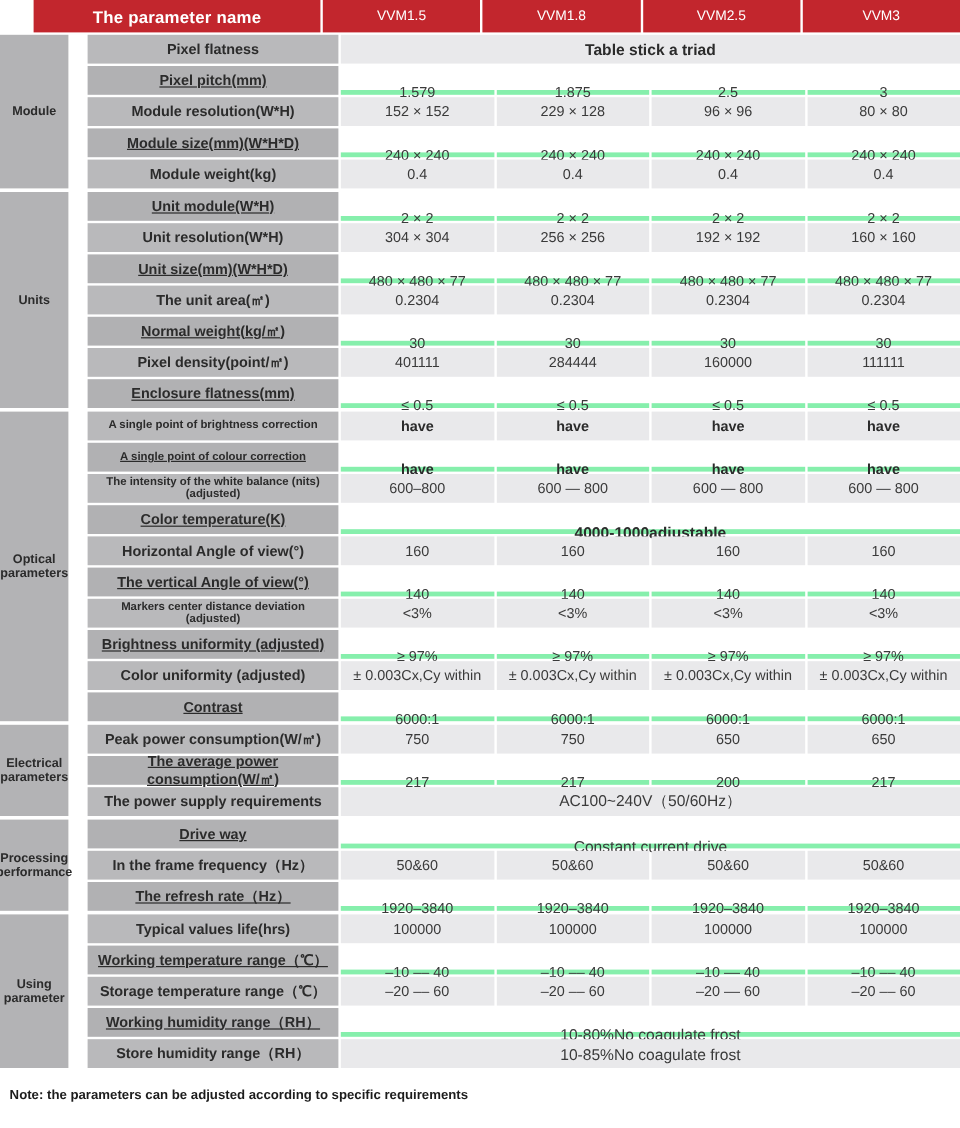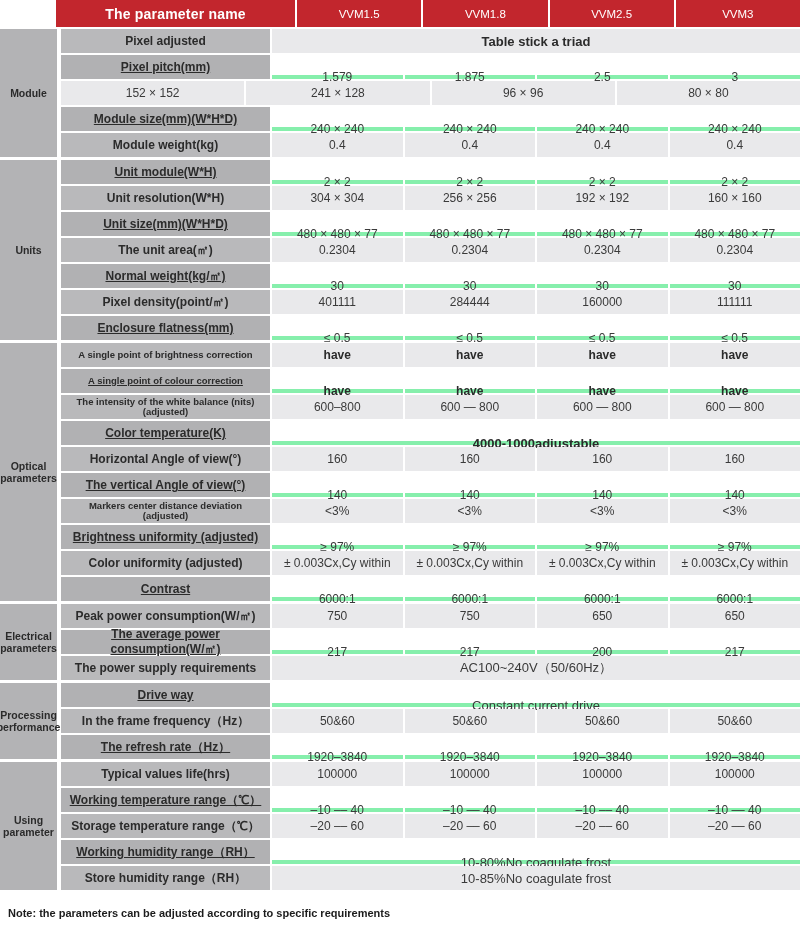--- a/index.html
+++ b/index.html
@@ -5,42 +5,42 @@
   html,body{margin:0;padding:0;}
   body{
     width:800px;height:940px;
     background:#ffffff;
     font-family:"Liberation Sans", sans-serif;
     -webkit-font-smoothing:antialiased;
   }
   .page{width:800px;height:940px;background:#ffffff;overflow:hidden;}
 
   
-  .header-row{display:flex;height:27px;margin-bottom:2px;padding-left:28px;}
+  .header-row{display:flex;height:27px;margin-bottom:2px;}
   .header-spacer{width:26px;background:#ffffff;}
   .header-param-name{
     width:239px;margin-left:2px;
     background:var(--red);
     color:#ffffff;font-weight:bold;font-size:14px;
     display:flex;align-items:center;justify-content:center;
     letter-spacing:.2px;
   }
   .header-model{
     flex:1;margin-left:2px;
     background:var(--red);
     color:#ffffff;font-size:11.5px;
     display:flex;align-items:center;justify-content:center;
   }
 
   
   #table-body{width:800px;}
   .group-section{display:flex;margin-top:0;}
   .group-section + .group-section{margin-top:3px;}
   .group-cell{
-    width:57px;margin-right:4px;
+    width:57px;margin-right:16px;
     background:#b3b3b5;
     display:flex;align-items:center;justify-content:center;
     text-align:center;
     font-weight:bold;font-size:10.5px;line-height:12px;color:#2b2b2b;
     padding:0 2px;box-sizing:border-box;
   }
   .rows{flex:1;display:flex;flex-direction:column;}
   .row{display:flex;height:24px;margin-top:2px;}
   .row:first-child{margin-top:0;}
   .label-cell{
@@ -86,33 +86,34 @@
     <div class="header-model">VVM1.8</div>
     <div class="header-model">VVM2.5</div>
     <div class="header-model">VVM3</div>
   </div>
 
   <div id="table-body">
       <div class="group-section">
         <div class="group-cell">Module</div>
         <div class="rows">
           <div class="row">
-            <div class="label-cell l-light">Pixel adjusted</div>
+            <div class="label-cell l-light">Pixel flatness</div>
             <div class="span-cell v-light bold-val">Table stick a triad</div>
           </div>
           <div class="row">
             <div class="label-cell l-dark">Pixel pitch(mm)</div>
             <div class="value-cell v-dark">1.579</div>
             <div class="value-cell v-dark">1.875</div>
             <div class="value-cell v-dark">2.5</div>
             <div class="value-cell v-dark">3</div>
           </div>
           <div class="row">
+            <div class="label-cell l-light">Module resolution(W*H)</div>
             <div class="value-cell v-light">152 × 152</div>
-            <div class="value-cell v-light">241 × 128</div>
+            <div class="value-cell v-light">229 × 128</div>
             <div class="value-cell v-light">96 × 96</div>
             <div class="value-cell v-light">80 × 80</div>
           </div>
           <div class="row">
             <div class="label-cell l-dark">Module size(mm)(W*H*D)</div>
             <div class="value-cell v-dark">240 × 240</div>
             <div class="value-cell v-dark">240 × 240</div>
             <div class="value-cell v-dark">240 × 240</div>
             <div class="value-cell v-dark">240 × 240</div>
           </div>

